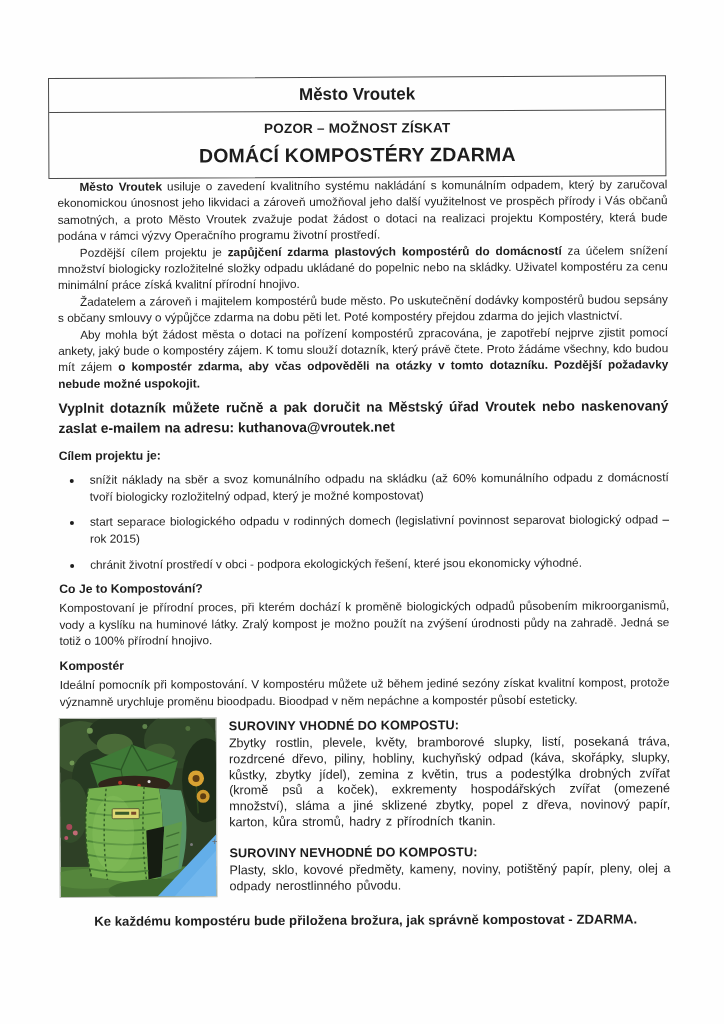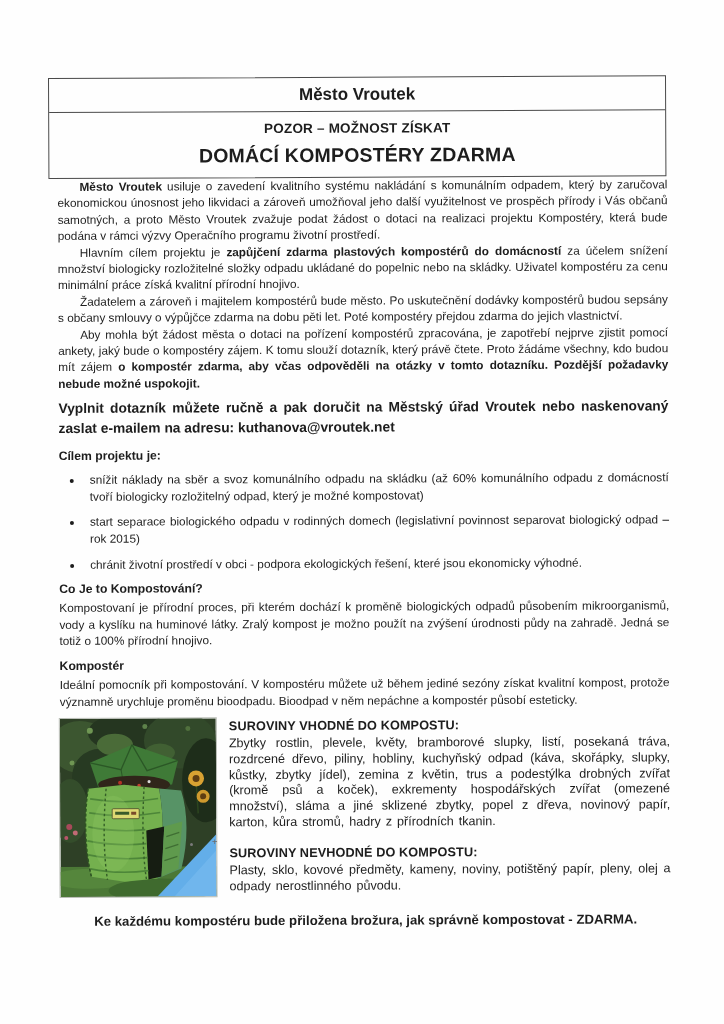--- a/index.html
+++ b/index.html
@@ -74,21 +74,21 @@
     <div class="header-box">
       <div class="row1">Město Vroutek</div>
       <div class="row2">
         <div class="notice">POZOR – MOŽNOST ZÍSKAT</div>
         <div class="headline">DOMÁCÍ KOMPOSTÉRY ZDARMA</div>
       </div>
     </div>
 
     <p class="body first-para"><b>Město Vroutek</b><span> usiluje o zavedení kvalitního systému nakládání s komunálním odpadem, který by zaručoval ekonomickou únosnost jeho likvidaci a zároveň umožňoval jeho další využitelnost ve prospěch přírody i Vás občanů samotných, a proto Město Vroutek zvažuje podat žádost o dotaci na realizaci projektu Kompostéry, která bude podána v rámci výzvy Operačního programu životní prostředí.</span></p>
 
-    <p class="body"><span>Hlavním cílem projektu je </span><b>zapůjčení zdarma plastových kompostérů do domácností</b><span> za účelem snížení množství biologicky rozložitelné složky odpadu ukládané do popelnic nebo na skládky. Uživatel kompostéru za cenu minimální práce získá kvalitní přírodní hnojivo.</span></p>
+    <p class="body"><span>Pozdější cílem projektu je </span><b>zapůjčení zdarma plastových kompostérů do domácností</b><span> za účelem snížení množství biologicky rozložitelné složky odpadu ukládané do popelnic nebo na skládky. Uživatel kompostéru za cenu minimální práce získá kvalitní přírodní hnojivo.</span></p>
 
     <p class="body">Žadatelem a zároveň i majitelem kompostérů bude město. Po uskutečnění dodávky kompostérů budou sepsány s občany smlouvy o výpůjčce zdarma na dobu pěti let. Poté kompostéry přejdou zdarma do jejich vlastnictví.</p>
 
     <p class="body"><span>Aby mohla být žádost města o dotaci na pořízení kompostérů zpracována, je zapotřebí nejprve zjistit pomocí ankety, jaký bude o kompostéry zájem. K tomu slouží dotazník, který právě čtete. Proto žádáme všechny, kdo budou mít zájem </span><b>o kompostér zdarma, aby včas odpověděli na otázky v tomto dotazníku. Pozdější požadavky nebude možné uspokojit.</b></p>
 
     <p class="cta">Vyplnit dotazník můžete ručně a pak doručit na Městský úřad Vroutek nebo naskenovaný zaslat e-mailem na adresu: kuthanova@vroutek.net</p>
 
     <p class="sec-heading">Cílem projektu je:</p>
     <ul class="goals">
       <li>snížit náklady na sběr a svoz komunálního odpadu na skládku (až 60% komunálního odpadu z domácností tvoří biologicky rozložitelný odpad, který je možné kompostovat)</li>

